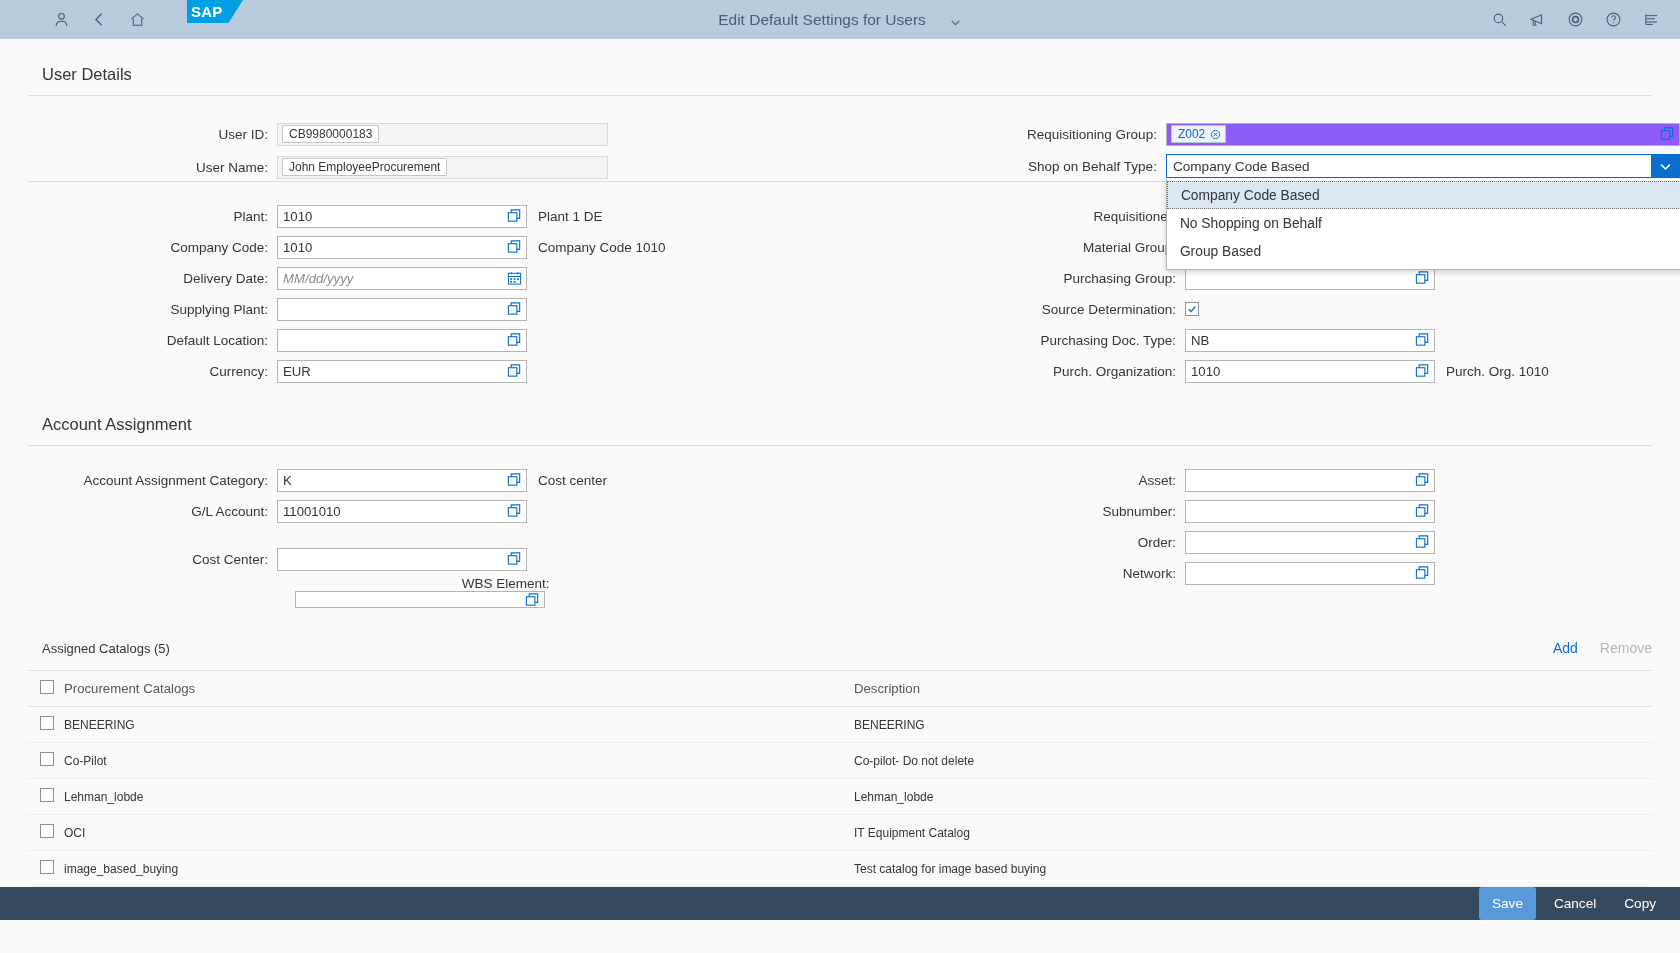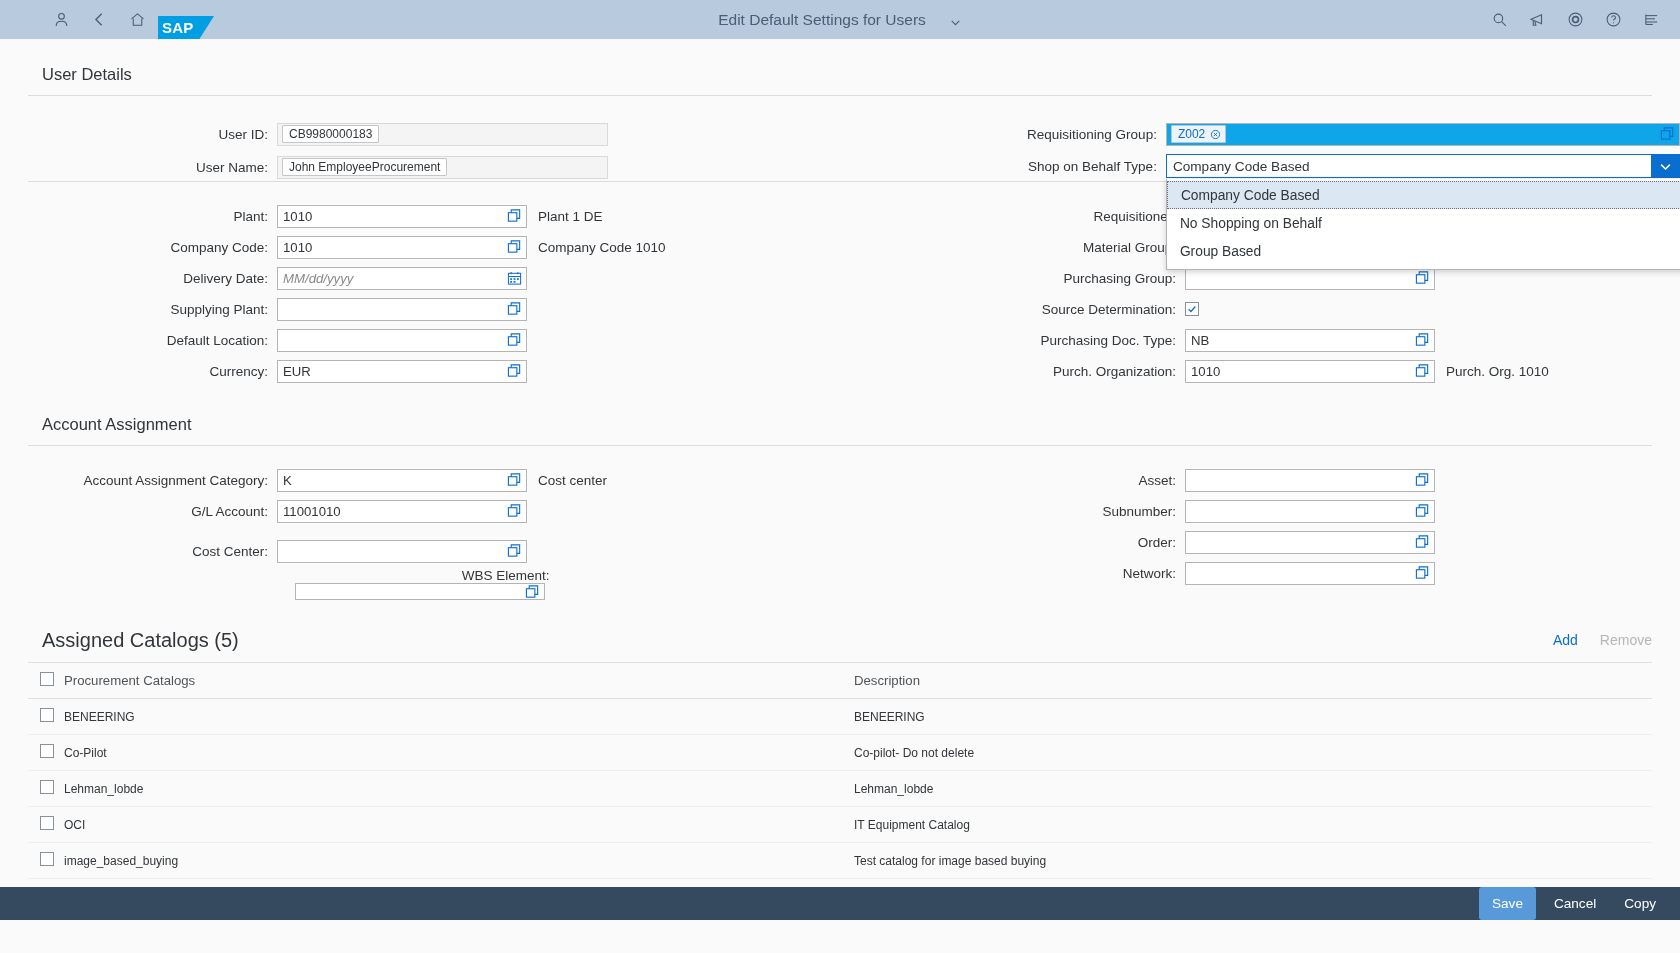--- a/index.html
+++ b/index.html
@@ -22,24 +22,24 @@
     flex: 0 0 39px;
   }
   .shell-left { display: flex; align-items: center; gap: 0px; padding-left: 42px; }
   .shell-btn {
     width: 38px; height: 34px;
     display: flex; align-items: center; justify-content: center;
     cursor: pointer;
   }
   .shell-btn svg { display: block; }
   .sap-logo {
-    margin-left: 2px;
+    margin-left: 31px;
     width: 56px; height: 39px;
     position: relative;
-    display: flex; align-items: flex-end;
+    display: flex; align-items: flex-start;
   }
   .sap-logo .shape {
     width: 56px; height: 23px;
     background: #009fe3;
     clip-path: polygon(0 0, 100% 0, 74% 100%, 0 100%);
     display: flex; align-items: center; justify-content: flex-start;
   }
   .sap-logo .txt {
     color: #fff; font-weight: bold; font-size: 15px;
     letter-spacing: 0.2px; padding-left: 4px;
@@ -131,21 +131,21 @@
     border: 1px solid #c6c6c6;
     background: #fff;
     font-size: 12px;
     padding: 1px 6px;
     color: #32363a;
     border-radius: 1px;
     white-space: nowrap;
   }
   .field.token-field {
     width: 545px;
-    background: #0ea5e9;
+    background: #8b5cf6;
     text-align: center;
   }
   .field.token-field .token {
     margin-left: 4px;
     border: 1px solid #b3c6da;
     background: #edf3f9;
     font-size: 12px;
     padding: 1px 4px 1px 6px;
     color: #0a6ed1;
     display: flex; align-items: center; gap: 4px;
@@ -223,21 +223,21 @@
     border: 1px dotted #6a6d70;
   }
 
   
   .table-head-row {
     display: flex; align-items: center;
     padding: 0 28px 0 42px;
     height: 44px;
     justify-content: space-between;
   }
-  .table-title { font-size: 20px; color: #32363a; text-align: right; }
+  .table-title { font-size: 13px; color: #32363a; text-align: right; }
   .table-actions { display: flex; gap: 22px; font-size: 14px; }
   .link-add { color: #0a6ed1; cursor: pointer; }
   .link-remove { color: #b6b6b6; cursor: default; }
 
   table.cat { width: calc(100% - 56px); margin: 0 28px; border-collapse: collapse; }
   table.cat th {
     text-align: left;
     font-weight: normal;
     font-size: 13.2px;
     color: #515559;
@@ -582,21 +582,21 @@
         <div class="row" style="margin-top: 3px;">
           <div class="lbl">G/L Account:</div>
           <div class="field">
             <input value="11001010" style="">
             <span class="vh-icon"><svg width="15" height="15" viewBox="0 0 16 16" fill="none" stroke="#0a6ed1" stroke-width="1.2">
                 <rect x="1.5" y="4.5" width="9" height="9"></rect>
                 <path d="M4.5 4.5 V1.5 H13.5 V10.5 H10.5"></path>
               </svg></span>
           </div>
         </div>
-        <div class="row" style="margin-top: 12px;">
+        <div class="row" style="margin-top: 20px;">
           <div class="lbl">Cost Center:</div>
           <div class="field">
             <input style="">
             <span class="vh-icon"><svg width="15" height="15" viewBox="0 0 16 16" fill="none" stroke="#0a6ed1" stroke-width="1.2">
                 <rect x="1.5" y="4.5" width="9" height="9"></rect>
                 <path d="M4.5 4.5 V1.5 H13.5 V10.5 H10.5"></path>
               </svg></span>
           </div>
         </div>
         <div class="row" style="margin-top: 3px; flex-direction: column;">

